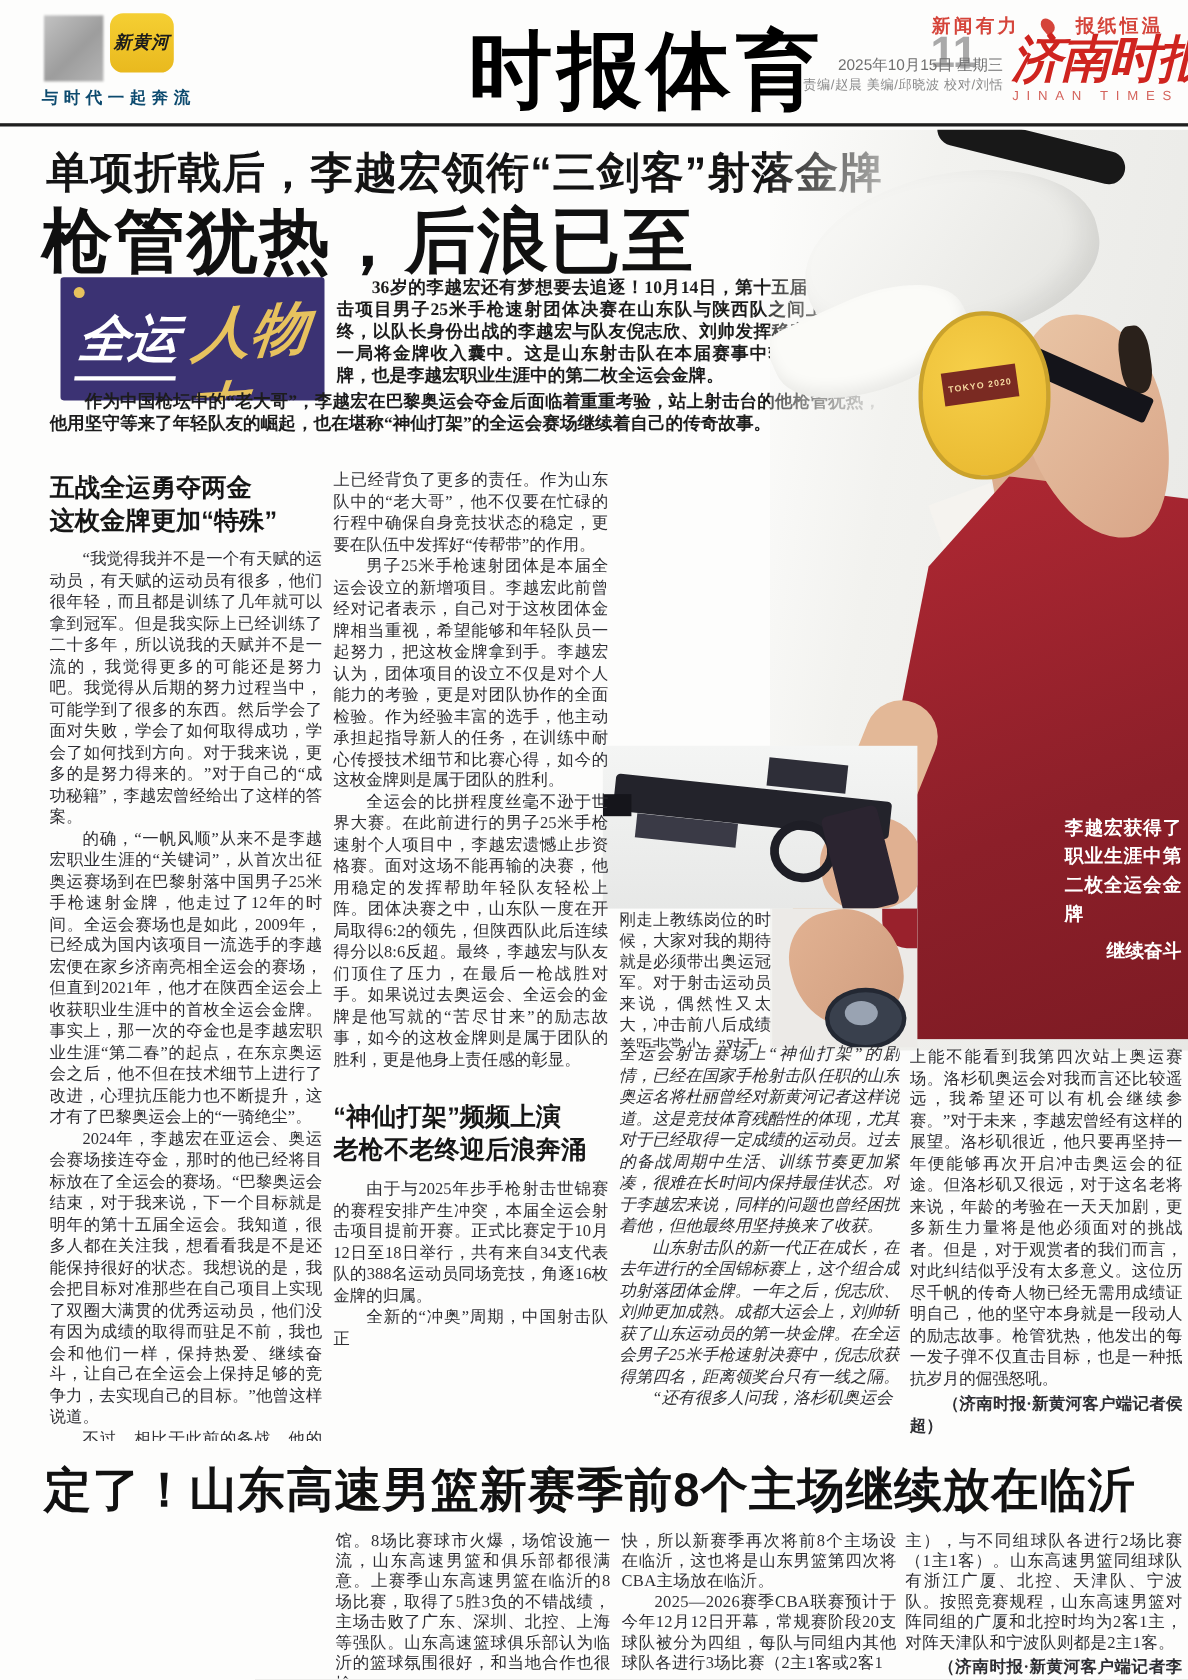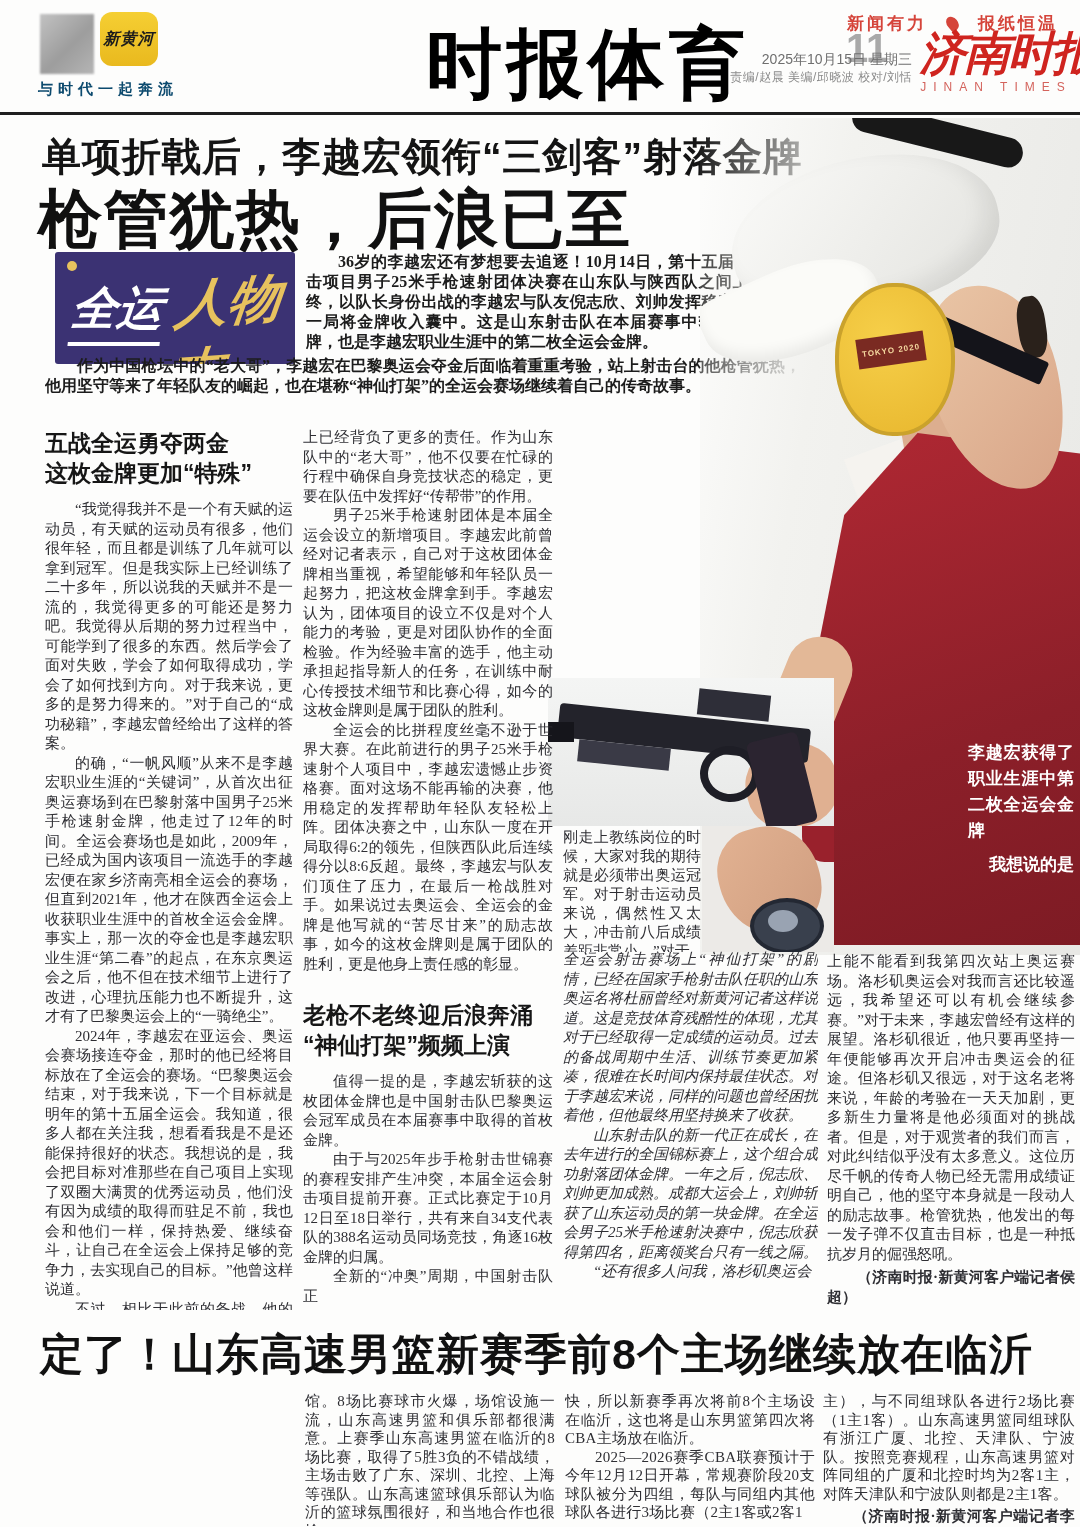--- a/index.html
+++ b/index.html
@@ -113,21 +113,21 @@
     <div style="position:absolute;left:118px;top:315px;width:262px;height:512px;background:linear-gradient(160deg,#b02833,#8c1f29 60%,#7e1b24);clip-path:polygon(38% 0,100% 4%,100% 100%,0 100%,0 42%,10% 16%);"></div>
     <div style="position:absolute;left:232px;top:165px;width:128px;height:210px;background:linear-gradient(145deg,#eac6a6,#d8a487);border-radius:46% 54% 42% 58% / 40% 45% 55% 60%;transform:rotate(-14deg);"></div>
     <div style="position:absolute;left:318px;top:178px;width:28px;height:62px;background:#2a211b;border-radius:40%;transform:rotate(-8deg);"></div>
     <div style="position:absolute;left:222px;top:218px;width:128px;height:24px;background:#14141a;border-radius:3px;transform:rotate(24deg);"></div>
     <div style="position:absolute;left:135px;top:165px;width:112px;height:145px;background:radial-gradient(circle at 40% 35%,#f6cf49,#e8b72e);border:4px solid #caa22c;border-radius:48%;">
       <div style="position:absolute;left:18px;top:48px;width:68px;height:30px;background:#7a2a22;transform:rotate(-8deg);display:flex;align-items:center;justify-content:center;color:#f5d9a0;font-size:8px;font-weight:700;letter-spacing:1px;">TOKYO 2020</div>
     </div>
     <div style="position:absolute;left:52px;top:512px;width:66px;height:250px;background:#e3b897;border-radius:34px;transform:rotate(22deg);"></div>
     <div class="caption">
       <div>李越宏获得了职业生涯中第二枚全运会金牌</div>
-      <div class="credit">我想说的是</div>
+      <div class="credit">继续奋斗</div>
     </div>
   </div>
 
   <div class="abs photoB">
     <div style="position:absolute;left:198px;top:66px;width:92px;height:84px;background:#e0b091;border-radius:45%;transform:rotate(-12deg);"></div>
     <div style="position:absolute;left:10px;top:38px;width:252px;height:34px;background:#23232b;border-radius:4px;transform:rotate(6deg);"></div>
     <div style="position:absolute;left:150px;top:14px;width:72px;height:26px;background:#2e2e38;transform:rotate(6deg);"></div>
     <div style="position:absolute;left:30px;top:66px;width:92px;height:22px;background:#3a3a46;transform:rotate(6deg);"></div>
     <div style="position:absolute;left:152px;top:68px;width:44px;height:40px;border:8px solid #1e1e26;border-radius:50%;transform:rotate(6deg);"></div>
     <div style="position:absolute;left:208px;top:58px;width:52px;height:92px;background:#2b2430;border-radius:6px;transform:rotate(-14deg);"></div>
@@ -150,24 +150,23 @@
     <p class="para">的确，“一帆风顺”从来不是李越宏职业生涯的“关键词”，从首次出征奥运赛场到在巴黎射落中国男子25米手枪速射金牌，他走过了12年的时间。全运会赛场也是如此，2009年，已经成为国内该项目一流选手的李越宏便在家乡济南亮相全运会的赛场，但直到2021年，他才在陕西全运会上收获职业生涯中的首枚全运会金牌。事实上，那一次的夺金也是李越宏职业生涯“第二春”的起点，在东京奥运会之后，他不但在技术细节上进行了改进，心理抗压能力也不断提升，这才有了巴黎奥运会上的“一骑绝尘”。</p>
     <p class="para">2024年，李越宏在亚运会、奥运会赛场接连夺金，那时的他已经将目标放在了全运会的赛场。“巴黎奥运会结束，对于我来说，下一个目标就是明年的第十五届全运会。我知道，很多人都在关注我，想看看我是不是还能保持很好的状态。我想说的是，我会把目标对准那些在自己项目上实现了双圈大满贯的优秀运动员，他们没有因为成绩的取得而驻足不前，我也会和他们一样，保持热爱、继续奋斗，让自己在全运会上保持足够的竞争力，去实现自己的目标。”他曾这样说道。</p>
     <p class="para">不过，相比于此前的备战，他的身</p>
   </div>
 
   <div class="abs col" style="left:303px;top:428px;width:250px;height:882px;">
     <p class="para cont">上已经背负了更多的责任。作为山东队中的“老大哥”，他不仅要在忙碌的行程中确保自身竞技状态的稳定，更要在队伍中发挥好“传帮带”的作用。</p>
     <p class="para">男子25米手枪速射团体是本届全运会设立的新增项目。李越宏此前曾经对记者表示，自己对于这枚团体金牌相当重视，希望能够和年轻队员一起努力，把这枚金牌拿到手。李越宏认为，团体项目的设立不仅是对个人能力的考验，更是对团队协作的全面检验。作为经验丰富的选手，他主动承担起指导新人的任务，在训练中耐心传授技术细节和比赛心得，如今的这枚金牌则是属于团队的胜利。</p>
     <p class="para">全运会的比拼程度丝毫不逊于世界大赛。在此前进行的男子25米手枪速射个人项目中，李越宏遗憾止步资格赛。面对这场不能再输的决赛，他用稳定的发挥帮助年轻队友轻松上阵。团体决赛之中，山东队一度在开局取得6:2的领先，但陕西队此后连续得分以8:6反超。最终，李越宏与队友们顶住了压力，在最后一枪战胜对手。如果说过去奥运会、全运会的金牌是他写就的“苦尽甘来”的励志故事，如今的这枚金牌则是属于团队的胜利，更是他身上责任感的彰显。</p>
     <h3 class="subhead mid">
+      <span style="display:block;">“神仙打架”频频上演</span>
       <span style="display:block;">老枪不老终迎后浪奔涌</span>
-      <span style="display:block;">“神仙打架”频频上演</span>
     </h3>
-    <p class="para">值得一提的是，李越宏斩获的这枚团体金牌也是中国射击队巴黎奥运会冠军成员在本届赛事中取得的首枚金牌。</p>
     <p class="para">由于与2025年步手枪射击世锦赛的赛程安排产生冲突，本届全运会射击项目提前开赛。正式比赛定于10月12日至18日举行，共有来自34支代表队的388名运动员同场竞技，角逐16枚金牌的归属。</p>
     <p class="para">全新的“冲奥”周期，中国射击队正</p>
   </div>
 
 
   <div class="abs col" style="left:563px;top:828px;width:138px;height:124px;">
     <p class="para cont" style="line-height:19px;">刚走上教练岗位的时候，大家对我的期待就是必须带出奥运冠军。对于射击运动员来说，偶然性又太大，冲击前八后成绩差距非常小。”对于</p>
   </div>
 
   <div class="abs col" style="left:563px;top:950px;width:255px;height:360px;font-style:italic;">

